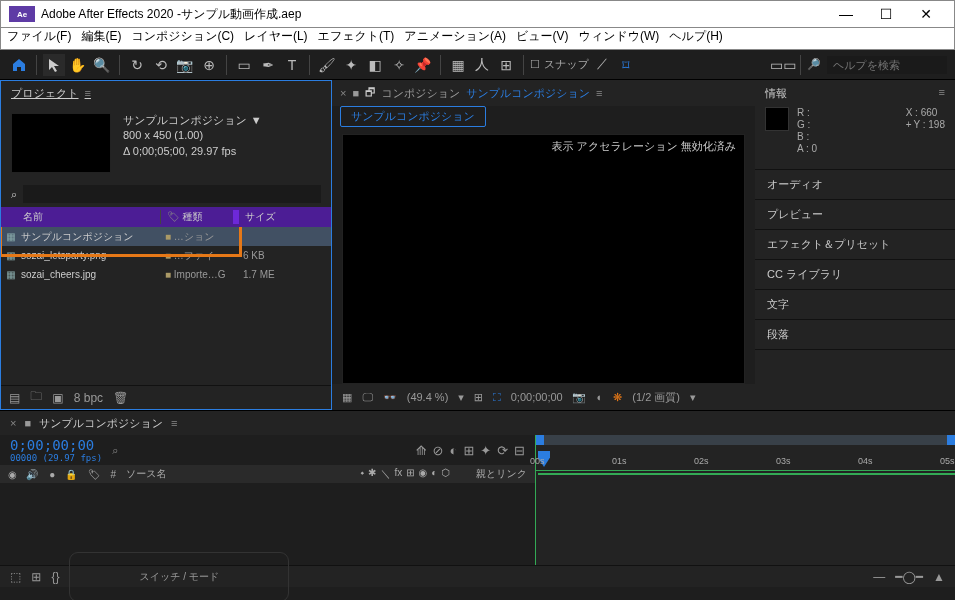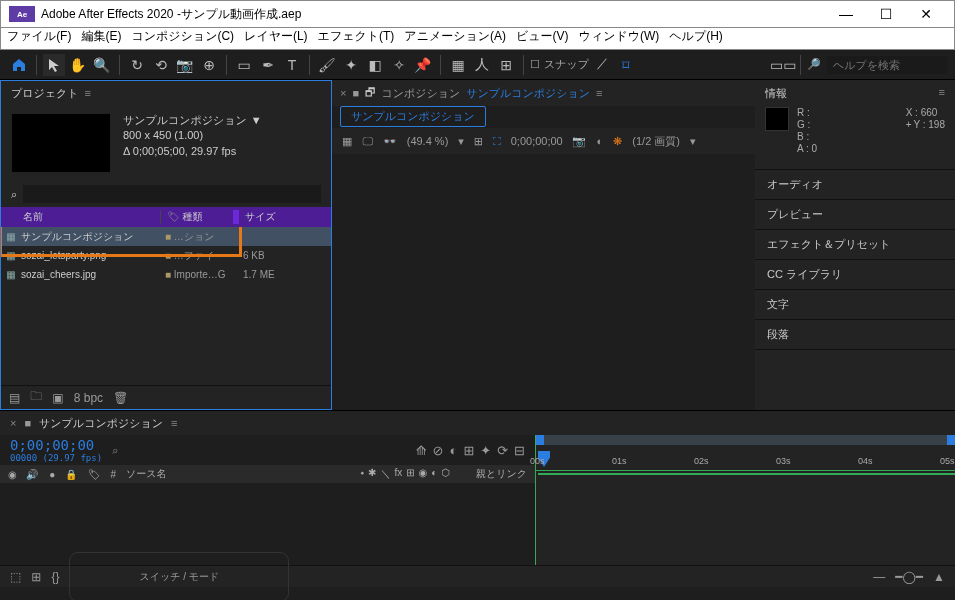--- a/index.html
+++ b/index.html
@@ -19,21 +19,21 @@
 .toolbar .tbtn.sel { background: #2a2a2a; }
 .toolbar .sep { width: 1px; height: 20px; background: #444; margin: 0 4px; }
 .toolbar .snap { color: #aaa; font-size: 11px; display:flex; align-items:center; gap:4px; }
 .toolbar .spacer { flex: 1; }
 .toolbar .search { display: flex; align-items: center; gap: 6px; color: #888; }
 .toolbar .search input { background: #1a1a1a; border: none; color: #aaa; padding: 3px 6px; width: 120px; font-size: 11px; }
 
 .main { display: flex; height: 330px; }
 
 .project { width: 332px; border: 1px solid #2b7de0; display: flex; flex-direction: column; background: #232323; }
-.panel-hdr { height: 24px; display: flex; align-items: center; padding: 4px 10px; color: #ccc; font-size: 11px; }
+.panel-hdr { height: 24px; display: flex; align-items: center; padding: 4px 10px; color: #ccc; font-size: 11px; text-decoration: underline; }
 .panel-hdr .ham { margin-left: 6px; color: #888; }
 .proj-preview { display: flex; padding: 8px 10px; gap: 12px; }
 .proj-thumb { width: 100px; height: 60px; background: #000; border: 1px solid #222; }
 .proj-info { font-size: 11px; color: #ccc; line-height: 1.4; }
 .proj-info .cname { display:flex; align-items:center; gap:4px; }
 .proj-search { padding: 4px 10px; display: flex; align-items: center; gap: 6px; }
 .proj-search input { background: #1a1a1a; border: none; flex: 1; padding: 2px 4px; color: #aaa; height: 18px; }
 
 .proj-cols { display: flex; background: #4c1d95; height: 20px; align-items: center; font-size: 10px; }
 .proj-cols .c1 { width: 160px; padding-left: 22px; border-right: 1px solid #444; }
@@ -235,20 +235,23 @@
       <span class="x">×</span>
       <span class="lock">■</span>
       <span>🗗</span>
       <span class="lbl">コンポジション</span>
       <span class="link">サンプルコンポジション</span>
       <span class="ham" style="color:#888">≡</span>
     </div>
     <div class="comp-tab">
       <span>サンプルコンポジション</span>
     </div>
+    <div class="viewer">
+      <div class="accel">表示 アクセラレーション 無効化済み</div>
+    </div>
     <div class="viewer-ctrl">
       <span>▦</span>
       <span>🖵</span>
       <span>👓</span>
       <span>(49.4 %)</span>
       <span>▾</span>
       <span>⊞</span>
       <span style="color:#2b7de0">⛶</span>
       <span>0;00;00;00</span>
       <span>📷</span>

